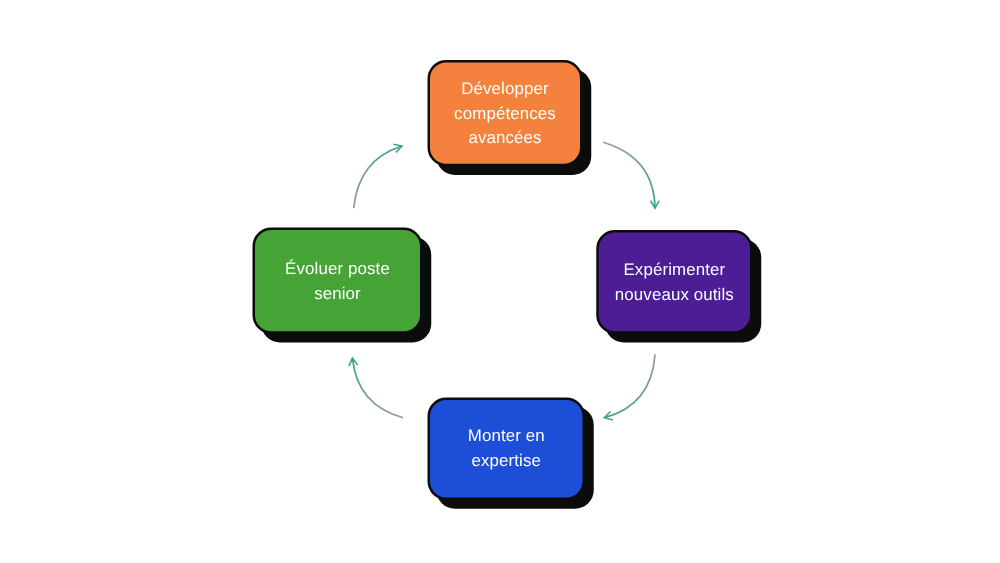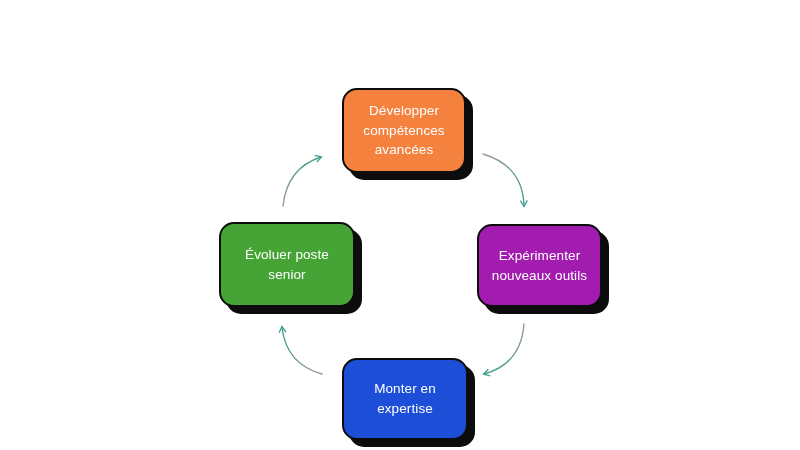--- a/index.html
+++ b/index.html
@@ -6,21 +6,20 @@
   body {
     width: 800px; height: 450px;
     background: #ffffff;
     font-family: "Liberation Sans", "DejaVu Sans", sans-serif;
     overflow: hidden;
   }
   .canvas {
     position: relative;
     width: 800px; height: 328px;
     background: var(--page-bg, #ffffff);
-    margin-top: 40px;
   }
   .arrows {
     position: absolute; left: 0; top: 0;
     width: 800px; height: 450px;
     pointer-events: none;
   }
   .arrow-path {
     fill: none;
     stroke-width: 1.4;
     stroke-linecap: round;
@@ -36,21 +35,21 @@
     border-radius: 15px;
     box-shadow: 7px 7px 0 0 var(--shadow-color, #0c0c0c);
     padding: 8px 10px;
     font-size: 13.5px;
     line-height: 1.45;
     letter-spacing: 0.1px;
   }
   .node-top    { left: 342px; top: 48px;  width: 124px; height: 85px; }
   .node-right  { left: 477px; top: 184px; width: 125px; height: 83px; }
   .node-bottom { left: 342px; top: 318px; width: 126px; height: 82px; }
-  .node-left   { left: 219px; top: 182px; width: 136px; height: 85px; justify-content: center; }
+  .node-left   { left: 202px; top: 182px; width: 136px; height: 85px; justify-content: center; }
   .g-start { stop-color: var(--arrow-line, #9a9a9a); }
   .g-end   { stop-color: var(--arrow-head, #3fa08c); }
   .head-path { fill: none; stroke: var(--arrow-head, #3fa08c); stroke-width: 1.3; }
 </style>
 </head>
 <body>
 
 <div class="canvas">
 
   <svg class="arrows" viewBox="0 0 800 450" xmlns="http://www.w3.org/2000/svg">
@@ -78,21 +77,21 @@
     <path class="arrow-path" d="M 483 114 Q 523 126 524 166" stroke="url(#grad1)" marker-end="url(#chevron)"></path>
     <path class="arrow-path" d="M 524 284 Q 521 324 484 334" stroke="url(#grad2)" marker-end="url(#chevron)"></path>
     <path class="arrow-path" d="M 322 334 Q 286 324 282 287" stroke="url(#grad3)" marker-end="url(#chevron)"></path>
     <path class="arrow-path" d="M 283 166 Q 287 128 321 117" stroke="url(#grad4)" marker-end="url(#chevron)"></path>
   </svg>
 
   <div class="node node-top" style="background: rgb(245, 129, 62); color: rgb(255, 255, 255);">
     <span>Développer compétences avancées</span>
   </div>
 
-  <div class="node node-right" style="background: #a21caf; color: rgb(255, 255, 255);">
+  <div class="node node-right" style="background: #4c1d95; color: rgb(255, 255, 255);">
     <span>Expérimenter nouveaux outils</span>
   </div>
 
   <div class="node node-bottom" style="background: #1d4ed8; color: rgb(255, 255, 255);">
     <span>Monter en expertise</span>
   </div>
 
   <div class="node node-left" style="background: rgb(70, 164, 54); color: rgb(255, 255, 255);">
     <span>Évoluer poste senior</span>
   </div>

